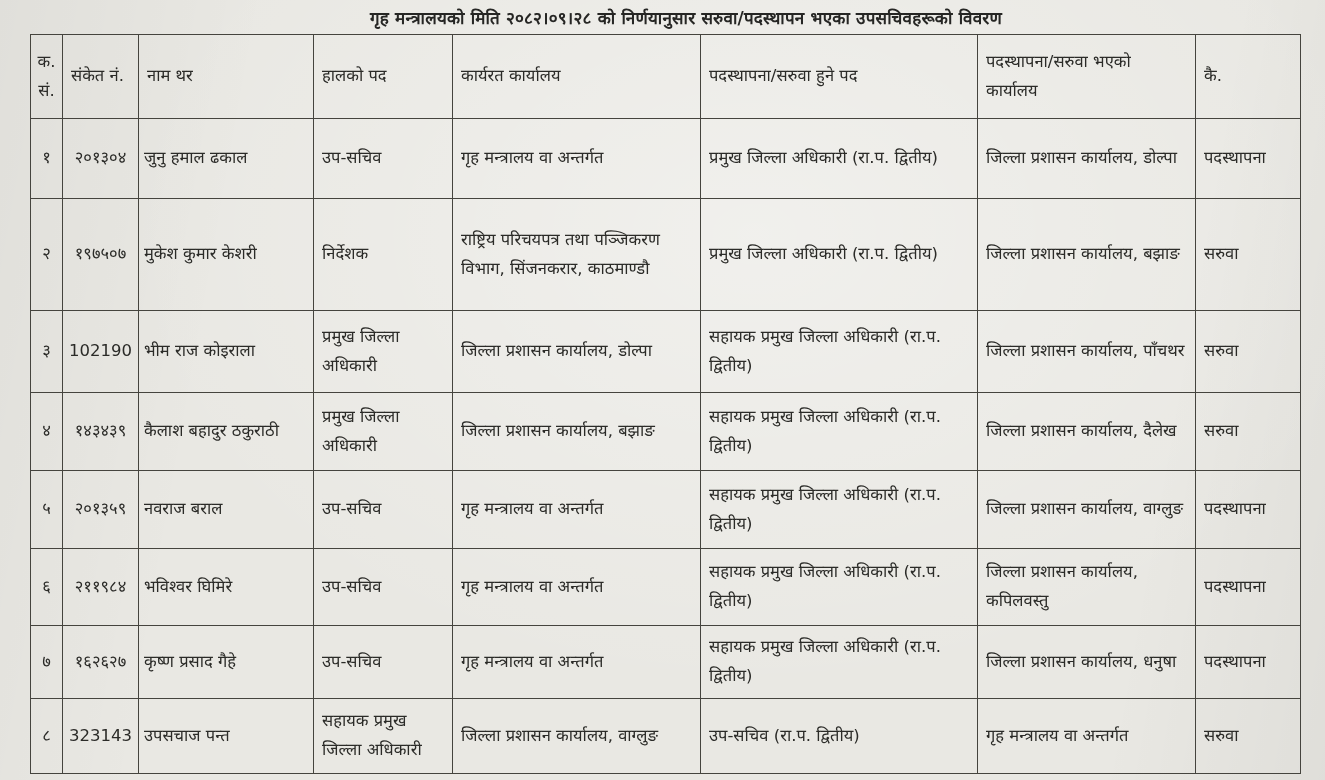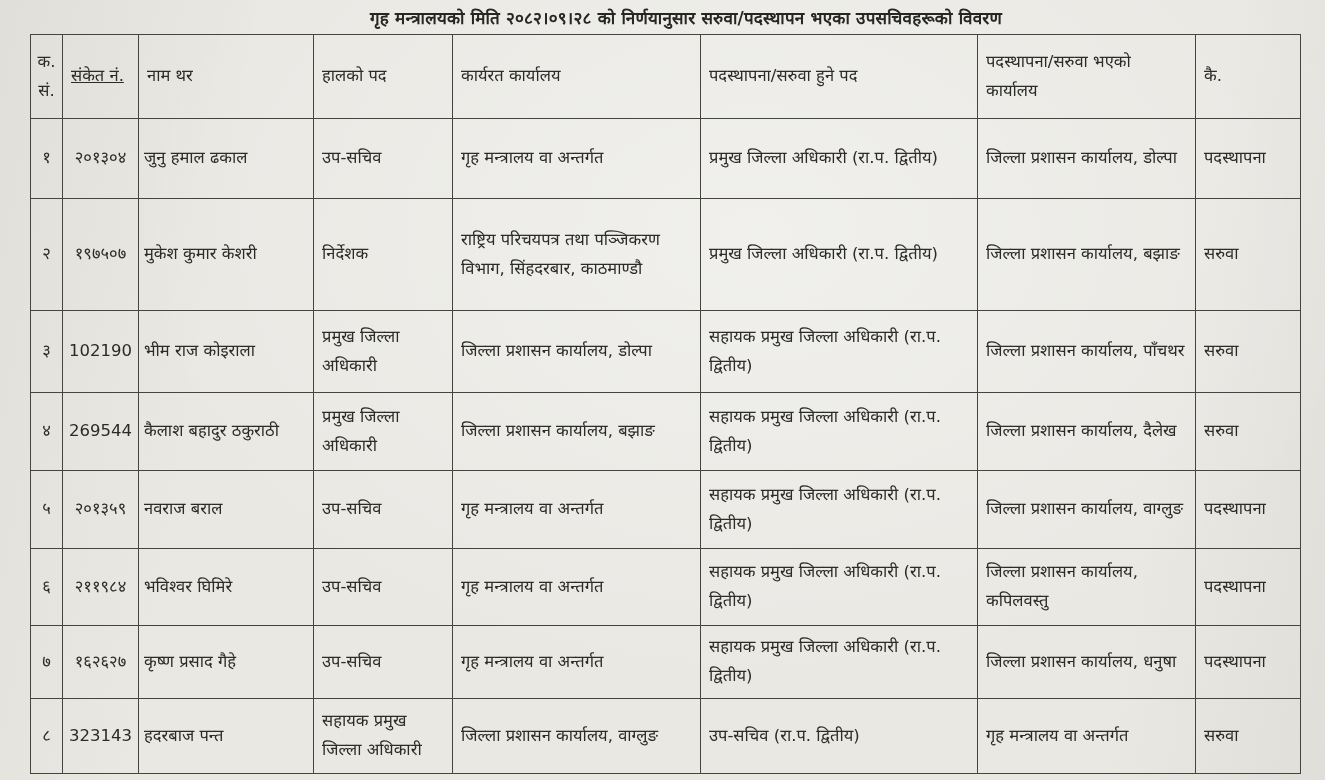--- a/index.html
+++ b/index.html
@@ -59,21 +59,21 @@
   thead tr { height: 84px; }
   tbody tr:nth-child(1) { height: 80px; }
   tbody tr:nth-child(2) { height: 112px; }
   tbody tr:nth-child(3) { height: 82px; }
   tbody tr:nth-child(4) { height: 78px; }
   tbody tr:nth-child(5) { height: 78px; }
   tbody tr:nth-child(6) { height: 77px; }
   tbody tr:nth-child(7) { height: 73px; }
   tbody tr:nth-child(8) { height: 75px; }
   th.c0, td.c0 { text-align: center; padding: 3px 2px; }
-  th.c1 { text-align: left; text-decoration: underline; }
+  th.c1 { text-align: left; }
   td.c1 { text-align: center; padding: 3px 4px; margin-left: 33px; }
   td.c2 { padding: 3px 5px; }
   col.w0 { width: 32px; }
   col.w1 { width: 76px; }
   col.w2 { width: 175px; }
   col.w3 { width: 139px; }
   col.w4 { width: 248px; }
   col.w5 { width: 277px; }
   col.w6 { width: 218px; }
   col.w7 { width: 105px; }
@@ -117,38 +117,38 @@
           <td class="c4">गृह मन्त्रालय वा अन्तर्गत</td>
           <td class="c5">प्रमुख जिल्ला अधिकारी (रा.प. द्वितीय)</td>
           <td class="c6">जिल्ला प्रशासन कार्यालय, डोल्पा</td>
           <td class="c7">पदस्थापना</td>
         </tr>
         <tr>
           <td class="c0">२</td>
           <td class="c1">१९७५०७</td>
           <td class="c2">मुकेश कुमार केशरी</td>
           <td class="c3">निर्देशक</td>
-          <td class="c4">राष्ट्रिय परिचयपत्र तथा पञ्जिकरण विभाग, सिंहदरबार, काठमाण्डौ</td>
+          <td class="c4">राष्ट्रिय परिचयपत्र तथा पञ्जिकरण विभाग, सिंजनकरार, काठमाण्डौ</td>
           <td class="c5">प्रमुख जिल्ला अधिकारी (रा.प. द्वितीय)</td>
           <td class="c6">जिल्ला प्रशासन कार्यालय, बझाङ</td>
           <td class="c7">सरुवा</td>
         </tr>
         <tr>
           <td class="c0">३</td>
           <td class="c1">102190</td>
           <td class="c2">भीम राज कोइराला</td>
           <td class="c3">प्रमुख जिल्ला अधिकारी</td>
           <td class="c4">जिल्ला प्रशासन कार्यालय, डोल्पा</td>
           <td class="c5">सहायक प्रमुख जिल्ला अधिकारी (रा.प. द्वितीय)</td>
           <td class="c6">जिल्ला प्रशासन कार्यालय, पाँचथर</td>
           <td class="c7">सरुवा</td>
         </tr>
         <tr>
           <td class="c0">४</td>
-          <td class="c1">269544</td>
+          <td class="c1">१४३४३९</td>
           <td class="c2">कैलाश बहादुर ठकुराठी</td>
           <td class="c3">प्रमुख जिल्ला अधिकारी</td>
           <td class="c4">जिल्ला प्रशासन कार्यालय, बझाङ</td>
           <td class="c5">सहायक प्रमुख जिल्ला अधिकारी (रा.प. द्वितीय)</td>
           <td class="c6">जिल्ला प्रशासन कार्यालय, दैलेख</td>
           <td class="c7">सरुवा</td>
         </tr>
         <tr>
           <td class="c0">५</td>
           <td class="c1">२०१३५९</td>
@@ -175,21 +175,21 @@
           <td class="c2">कृष्ण प्रसाद गैहे</td>
           <td class="c3">उप-सचिव</td>
           <td class="c4">गृह मन्त्रालय वा अन्तर्गत</td>
           <td class="c5">सहायक प्रमुख जिल्ला अधिकारी (रा.प. द्वितीय)</td>
           <td class="c6">जिल्ला प्रशासन कार्यालय, धनुषा</td>
           <td class="c7">पदस्थापना</td>
         </tr>
         <tr>
           <td class="c0">८</td>
           <td class="c1">323143</td>
-          <td class="c2">हदरबाज पन्त</td>
+          <td class="c2">उपसचाज पन्त</td>
           <td class="c3">सहायक प्रमुख जिल्ला अधिकारी</td>
           <td class="c4">जिल्ला प्रशासन कार्यालय, वाग्लुङ</td>
           <td class="c5">उप-सचिव (रा.प. द्वितीय)</td>
           <td class="c6">गृह मन्त्रालय वा अन्तर्गत</td>
           <td class="c7">सरुवा</td>
         </tr>
       </tbody>
   </table>
 </div>
 

